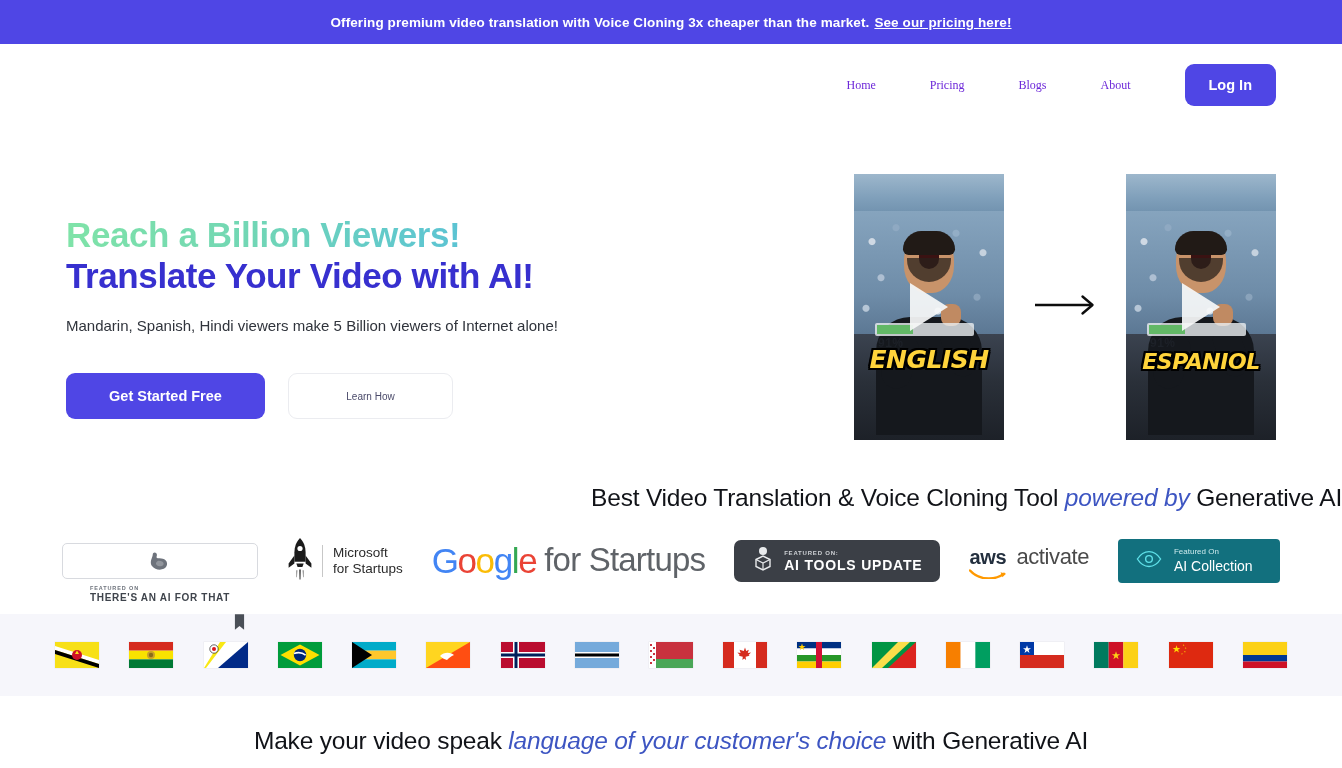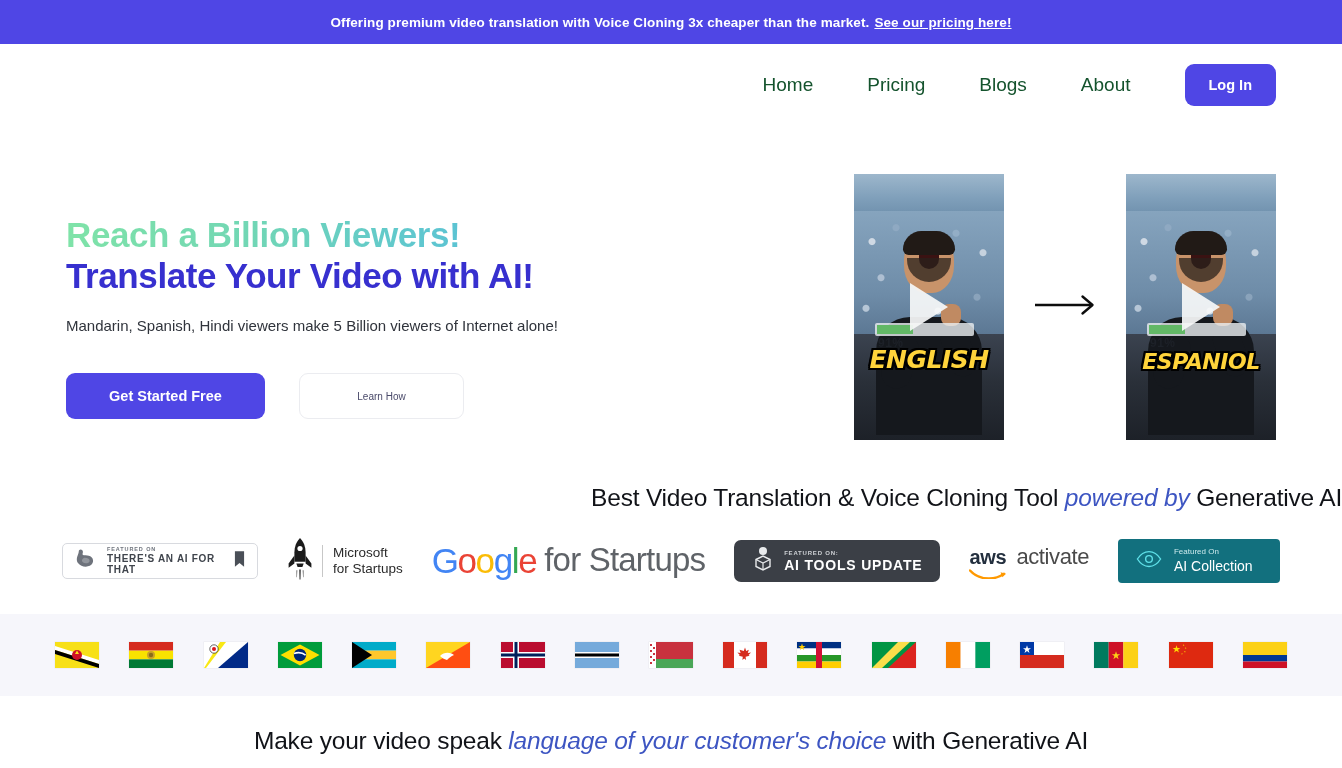--- a/index.html
+++ b/index.html
@@ -59,26 +59,27 @@
   }
   .lips-icon { display: block; }
 
   .nav {
     margin-left: auto;
     display: flex;
     align-items: center;
     gap: 0;
   }
   .nav-link {
-    font-size: 19px;
-    color: #14532d;
+    font-size: 12px;
+    color: #6d28d9;
     padding: 10px 0;
     margin-right: 54px;
     cursor: pointer;
     white-space: nowrap;
+    font-family: Liberation Serif, serif;
   }
   .btn-tryfree {
     display: flex;
     align-items: center;
     gap: 8px;
     border: 1px solid #e3e5ea;
     border-radius: 9px;
     background: #ffffff;
     padding: 12px 20px;
     font-size: 14.5px;
@@ -126,21 +127,21 @@
   .hero-sub {
     margin-top: 18px;
     font-size: 15px;
     color: #30343c;
     line-height: 1.5;
   }
   .hero-ctas {
     margin-top: 36px;
     display: flex;
     align-items: flex-end;
-    gap: 34px;
+    gap: 23px;
   }
   .btn-primary {
     background: #4f46e5;
     color: #ffffff;
     border: none;
     border-radius: 9px;
     width: 199px;
     height: 46px;
     font-size: 14.5px;
     font-weight: bold;
@@ -339,20 +340,21 @@
 
   .badge-taaft {
     display: flex; align-items: center; gap: 10px;
     border: 1px solid #d8dadf;
     border-radius: 5px;
     background: #ffffff;
     padding: 8px 12px;
     width: 196px;
     height: 36px;
     cursor: pointer;
+    flex-direction: column;
   }
   .taaft-txt { line-height: 1.05; }
   .taaft-small {
     font-size: 5.5px; font-weight: bold; color: #6e737c;
     letter-spacing: 0.9px; display: block;
   }
   .taaft-big {
     font-size: 10px; font-weight: bold; color: #3f444c;
     letter-spacing: 0.7px; display: block; margin-top: 1.5px;
   }

